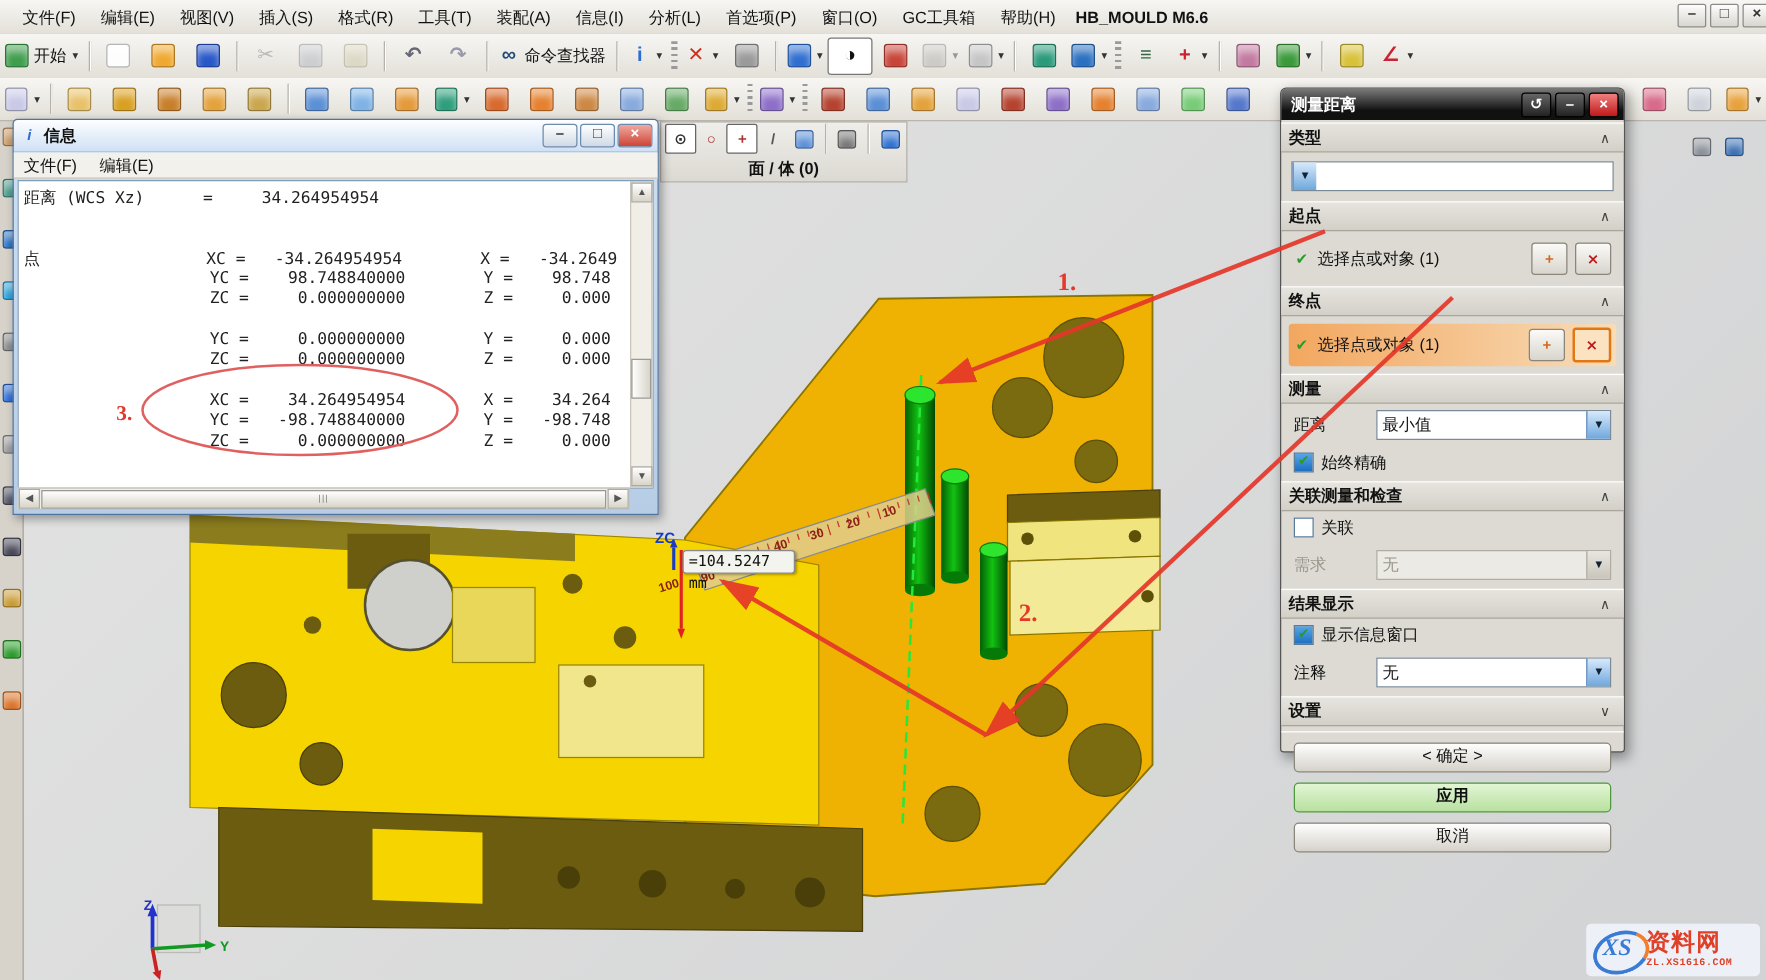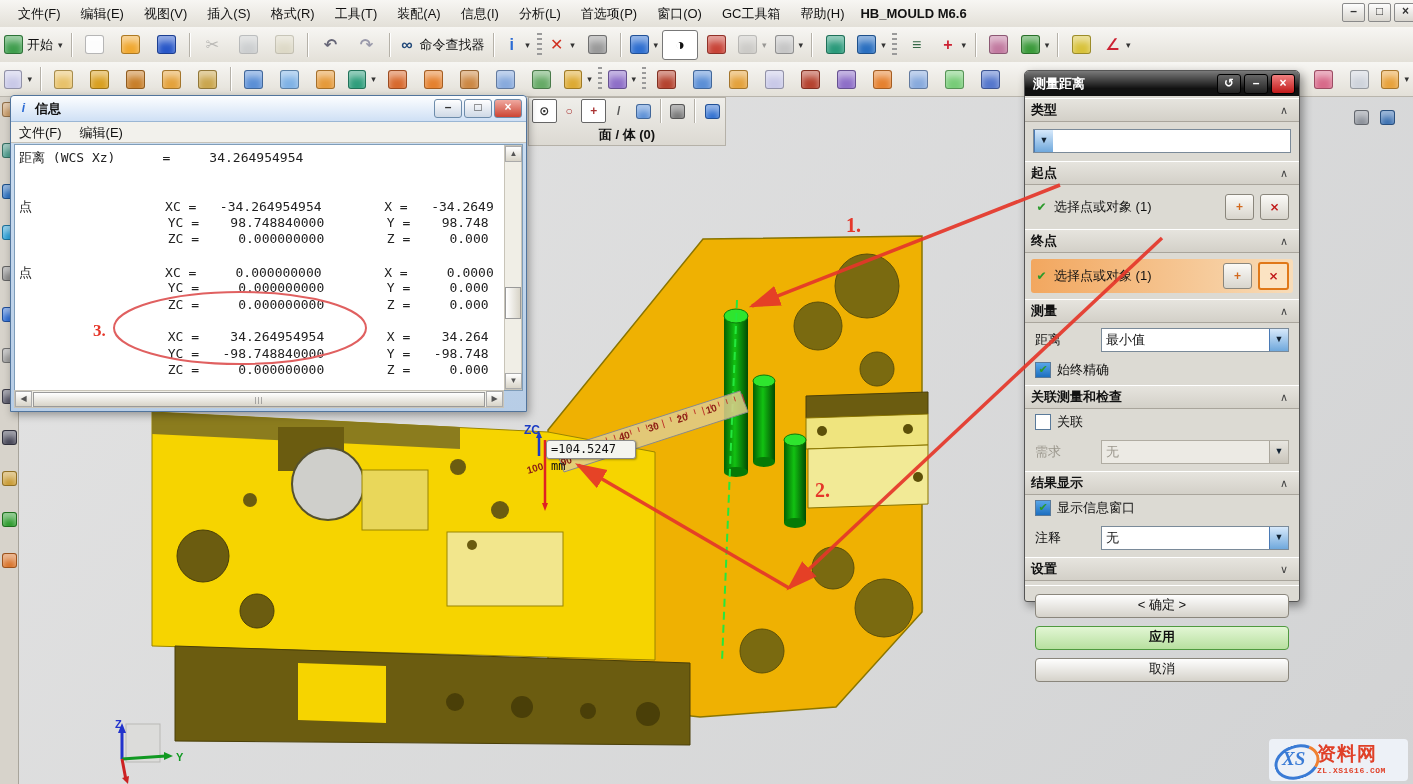--- a/index.html
+++ b/index.html
@@ -557,21 +557,20 @@
       <span>编辑(E)</span>
     </div>
     <div id="info-content">
       <div class="iline">距离 (WCS Xz)      =     34.264954954</div>
       <div class="iline"></div>
       <div class="iline"></div>
       <div class="iline">点                 XC =   -34.264954954        X =   -34.2649</div>
       <div class="iline">                   YC =    98.748840000        Y =    98.748</div>
       <div class="iline">                   ZC =     0.000000000        Z =     0.000</div>
       <div class="iline"></div>
-      <div class="iline">点                 XC =     0.000000000        X =     0.0000</div>
       <div class="iline">                   YC =     0.000000000        Y =     0.000</div>
       <div class="iline">                   ZC =     0.000000000        Z =     0.000</div>
       <div class="iline"></div>
       <div class="iline">                   XC =    34.264954954        X =    34.264</div>
       <div class="iline">                   YC =   -98.748840000        Y =   -98.748</div>
       <div class="iline">                   ZC =     0.000000000        Z =     0.000</div>
     </div>
     <div id="info-vscroll">
       <div class="scr gl" style="top: 0px; color: rgb(85, 85, 85);">▲</div>
       <div class="vthumb"></div>

